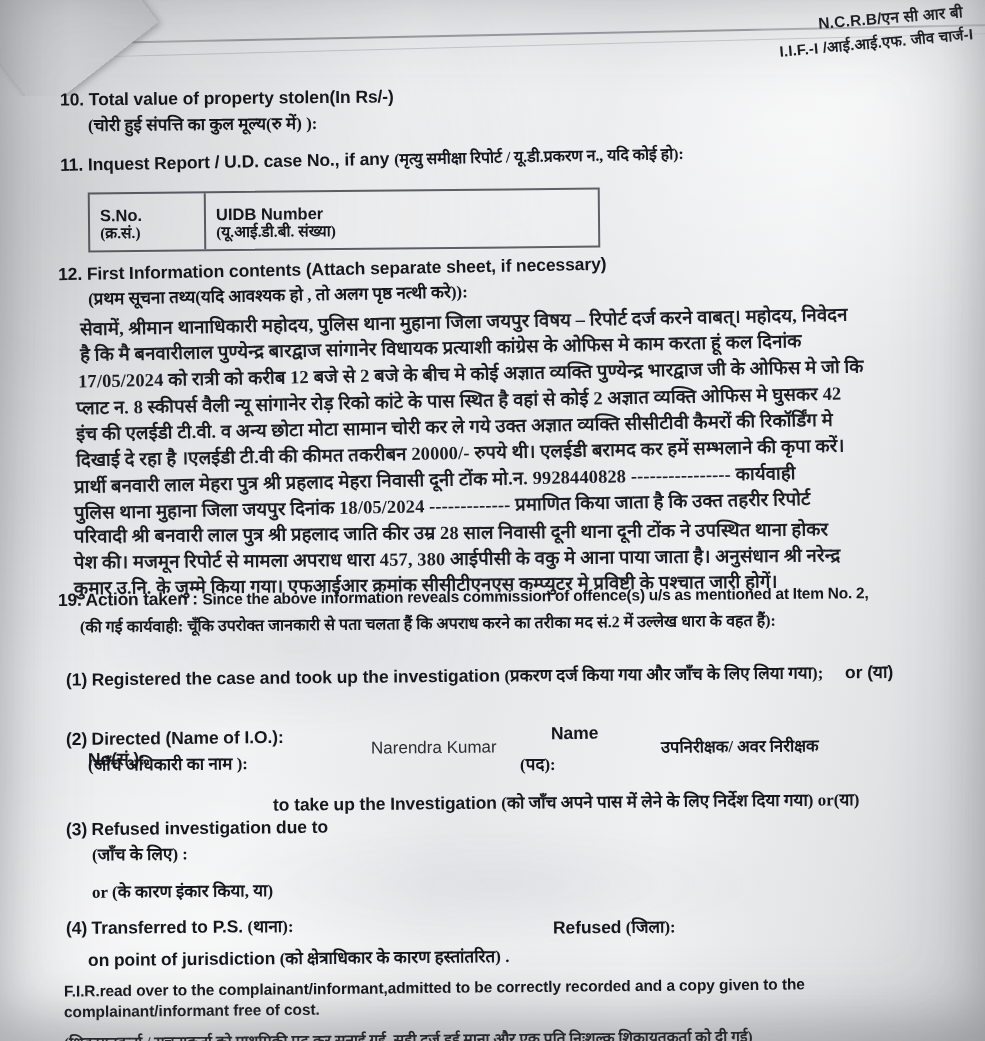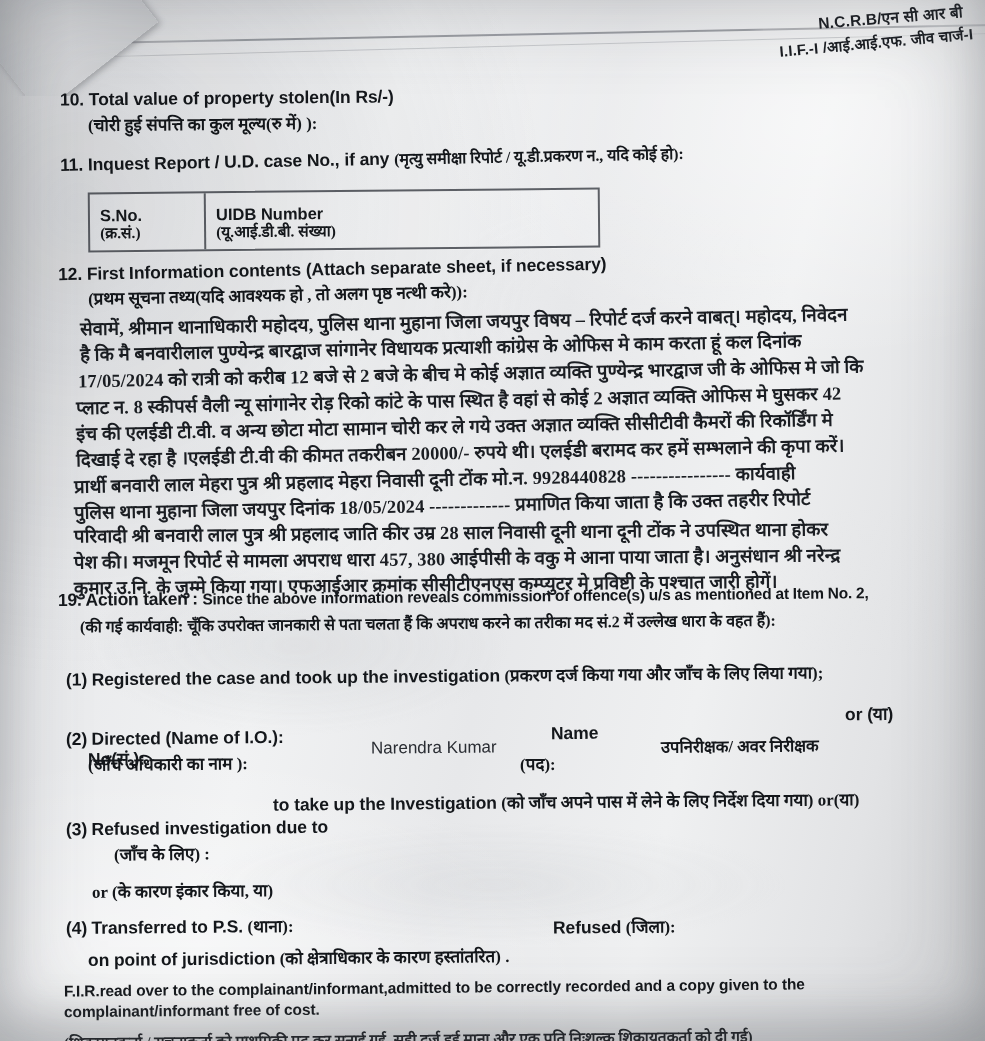--- a/index.html
+++ b/index.html
@@ -196,21 +196,21 @@
       <span>Action taken :</span>
       <span style="font-size:15.5px;">Since the above information reveals commission of offence(s) u/s as mentioned at Item No. 2,</span>
     </div>
     <div class="row hi sk1" style="left:80px; top:612px; font-size:16px;">(की गई कार्यवाही: चूँकि उपरोक्त जानकारी से पता चलता हैं कि अपराध करने का तरीका मद सं.2 में उल्लेख धारा के वहत हैं):</div>
 
     <div class="row sk1" style="left:66px; top:664px;">
       <span class="en">(1)</span>
       <span class="en">Registered the case and took up the investigation</span>
       <span class="hi">(प्रकरण दर्ज किया गया और जाँच के लिए लिया गया);</span>
     </div>
-    <div class="row en sk1" style="left:845px; top:701px;">or (या)</div>
+    <div class="row en sk1" style="left:845px; top:659px;">or (या)</div>
 
     <div class="row sk1" style="left:66px; top:728px;">
       <span class="en">(2)</span>
       <span class="en">Directed (Name of I.O.):</span>
     </div>
     <div class="row hi sk1" style="left:88px; top:752px;">(जाँच अधिकारी का नाम ):</div>
 
     <div class="row sk1" style="left:371px; top:738px; font-family:'Liberation Sans',sans-serif; font-size:17px; font-weight:400; color:#2a2d33;">Narendra Kumar</div>
 
     <div class="row en sk1" style="left:551px; top:723px;">Name</div>
@@ -222,21 +222,21 @@
     </div>
     <div class="row sk1" style="left:273px; top:790px;">
       <span class="en">to take up the Investigation</span>
       <span class="hi">(को जाँच अपने पास में लेने के लिए निर्देश दिया गया) or(या)</span>
     </div>
 
     <div class="row sk1" style="left:66px; top:818px;">
       <span class="en">(3)</span>
       <span class="en">Refused investigation due to</span>
     </div>
-    <div class="row hi sk1" style="left:92px; top:842px;margin-left:22px;">(जाँच के लिए) :</div>
+    <div class="row hi sk1" style="left:92px; top:842px;">(जाँच के लिए) :</div>
     <div class="row hi sk1" style="left:92px; top:879px;">or (के कारण इंकार किया, या)</div>
 
     <div class="row sk1" style="left:66px; top:915px;">
       <span class="en">(4)</span>
       <span class="en">Transferred to P.S.</span>
       <span class="hi">(थाना):</span>
     </div>
     <div class="row sk1" style="left:553px; top:915px;">
       <span class="en">Refused</span>
       <span class="hi">(जिला):</span>

